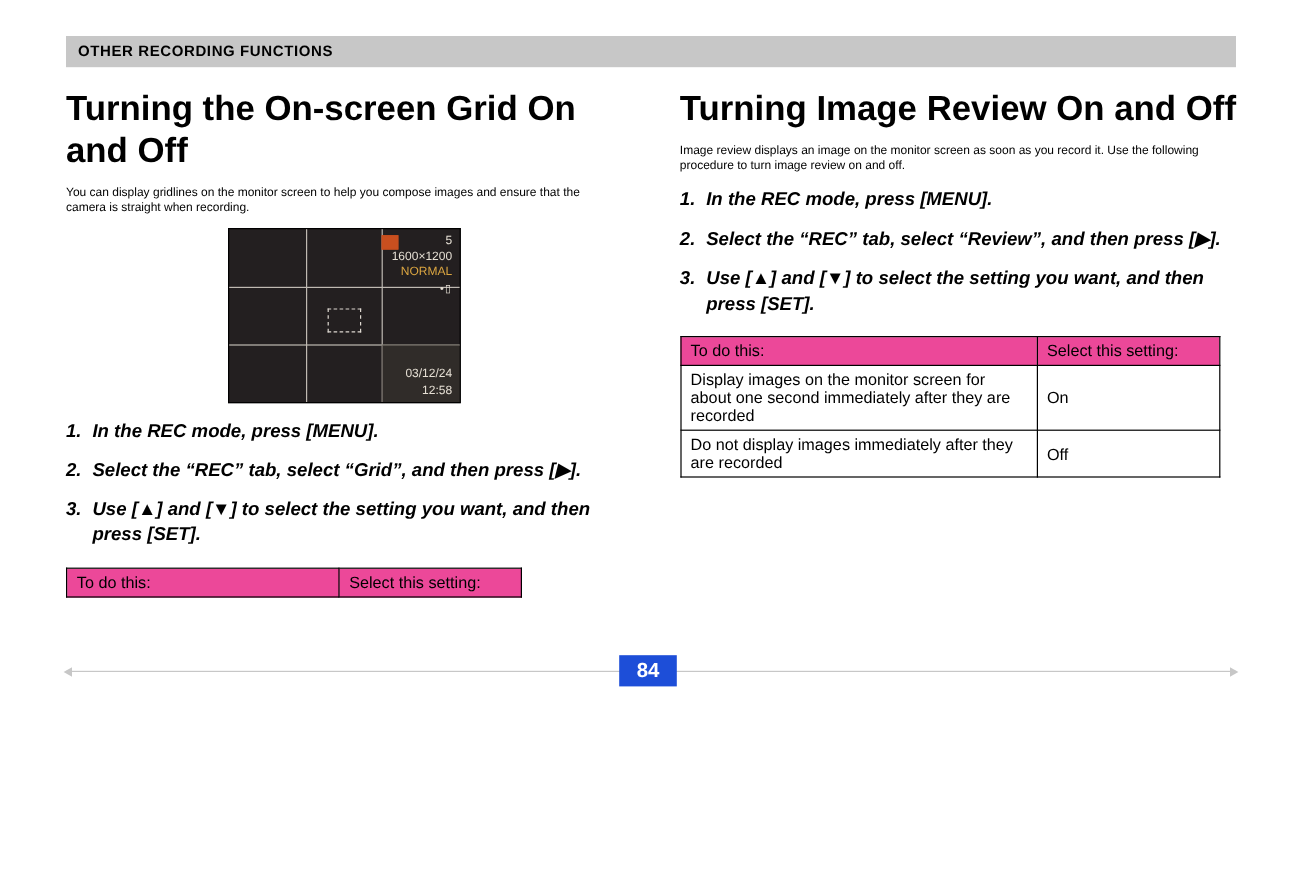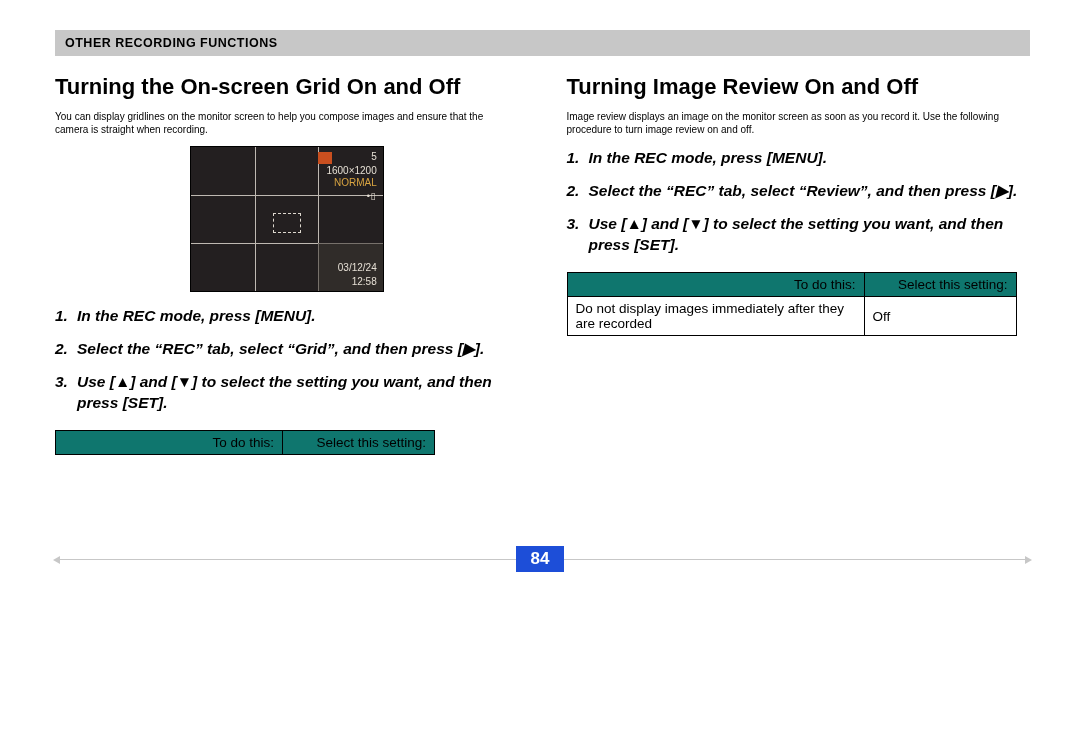--- a/index.html
+++ b/index.html
@@ -33,21 +33,21 @@
   }
   .columns {
     display: flex;
     gap: 48px;
   }
   .col {
     flex: 1 1 0;
     min-width: 0;
   }
   h2.section-title {
-    font-size: 22px;
+    font-size: 29px;
     font-weight: bold;
     margin: 0 0 10px 0;
     line-height: 1.2;
   }
   p.lead {
     font-size: 10px;
     line-height: 1.3;
     margin: 0 0 10px 0;
   }
   
@@ -78,22 +78,21 @@
     font-size: 13.5px;
   }
   table.settings th, table.settings td {
     border: 1px solid #000;
     padding: 4px 8px;
     text-align: left;
     vertical-align: middle;
     font-weight: normal;
   }
   table.settings th {
-    background: #0f766e;
-    text-align: right;
+    background: #ec4899;
   }
   
   .cam {
     width: 194px;
     height: 146px;
     margin: 8px auto 14px auto;
     background: #231f20;
     position: relative;
     box-sizing: border-box;
     border: 1px solid #000;
@@ -249,20 +248,24 @@
           </li>
       </ol>
 
       <table class="settings" style="width:450px">
         <tbody>
             <tr>
           <th style="width:280px">To do this:</th>
           <th>Select this setting:</th>
         </tr>
         <tr>
+          <td>Display images on the monitor screen for about one second immediately after they are recorded</td>
+          <td>On</td>
+        </tr>
+        <tr>
           <td>Do not display images immediately after they are recorded</td>
           <td>Off</td>
         </tr>
       </tbody>
         </table>
     </div>
 
   </div>
 
   <div class="footer-line"></div>

